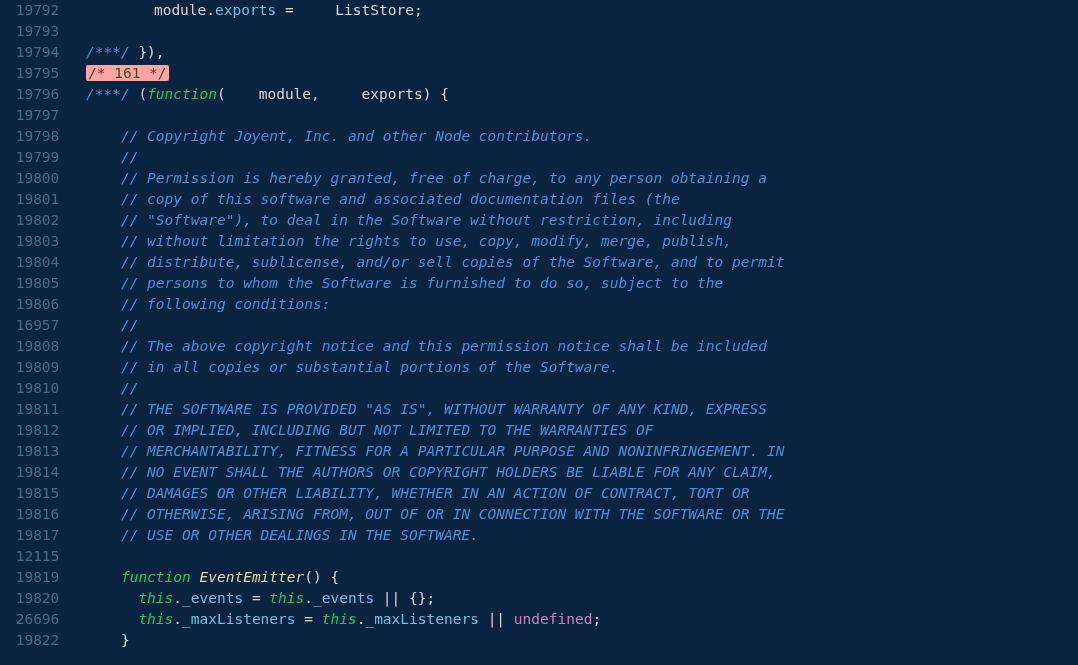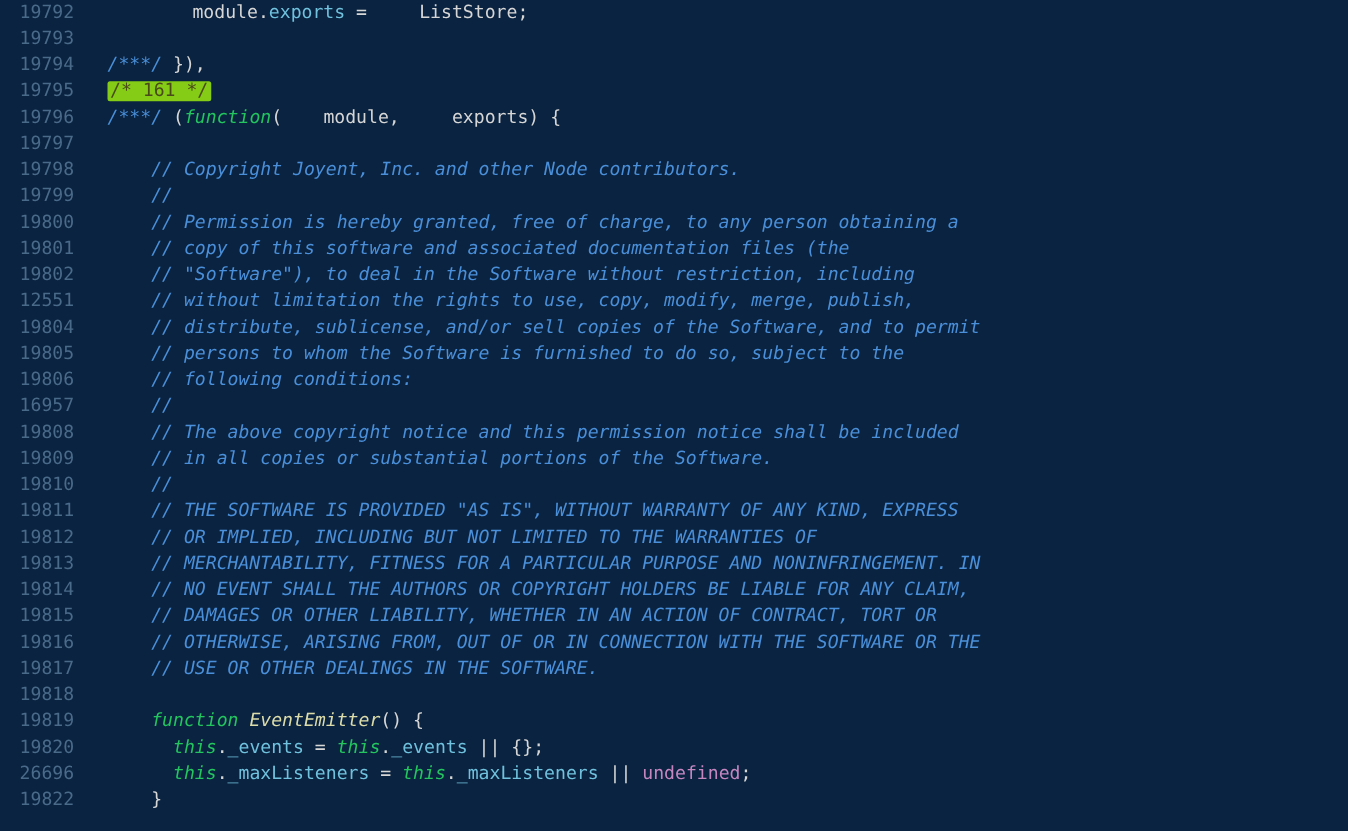--- a/index.html
+++ b/index.html
@@ -38,21 +38,21 @@
     height: 21px;
   }
   .c-comment  { color: #4a8fd9; font-style: italic; }
   .c-keyword  { color: #22c55e; font-style: italic; }
   .c-ident    { color: #d6d6d6; padding-left: 33px; }
   .c-prop     { color: #6fc1dd; }
   .c-punct    { color: #d6d6d6; }
   .c-const    { color: #c586c0; }
   .c-func     { color: #dcdcaa; font-style: italic; }
   .hl {
-    background: #84cc16;
+    background: #fca5a5;
     color: #4a4a1a;
     font-style: normal;
     border-radius: 2px;
     padding: 0 2px;
   }
 </style>
 </head>
 <body>
 
 <div class="editor">
@@ -61,35 +61,35 @@
       <div class="ln">19793</div>
       <div class="ln">19794</div>
       <div class="ln">19795</div>
       <div class="ln">19796</div>
       <div class="ln">19797</div>
       <div class="ln">19798</div>
       <div class="ln">19799</div>
       <div class="ln">19800</div>
       <div class="ln">19801</div>
       <div class="ln">19802</div>
-      <div class="ln">12551</div>
+      <div class="ln">19803</div>
       <div class="ln">19804</div>
       <div class="ln">19805</div>
       <div class="ln">19806</div>
       <div class="ln">16957</div>
       <div class="ln">19808</div>
       <div class="ln">19809</div>
       <div class="ln">19810</div>
       <div class="ln">19811</div>
       <div class="ln">19812</div>
       <div class="ln">19813</div>
       <div class="ln">19814</div>
       <div class="ln">19815</div>
       <div class="ln">19816</div>
       <div class="ln">19817</div>
-      <div class="ln">19818</div>
+      <div class="ln">12115</div>
       <div class="ln">19819</div>
       <div class="ln">19820</div>
       <div class="ln">26696</div>
       <div class="ln">19822</div>
     </div>
   <div class="code" id="code"><div class="row">    <span class="c-ident">module</span><span class="c-punct">.</span><span class="c-prop">exports</span><span class="c-punct"> = </span><span class="c-ident">ListStore</span><span class="c-punct">;</span></div><div class="row"></div><div class="row"><span class="c-comment">/***/</span><span class="c-punct"> }),</span></div><div class="row"><span class="hl">/* 161 */</span></div><div class="row"><span class="c-comment">/***/</span><span class="c-punct"> (</span><span class="c-keyword">function</span><span class="c-punct">(</span><span class="c-ident">module</span><span class="c-punct">, </span><span class="c-ident">exports</span><span class="c-punct">) {</span></div><div class="row"></div><div class="row">    <span class="c-comment">// Copyright Joyent, Inc. and other Node contributors.</span></div><div class="row">    <span class="c-comment">//</span></div><div class="row">    <span class="c-comment">// Permission is hereby granted, free of charge, to any person obtaining a</span></div><div class="row">    <span class="c-comment">// copy of this software and associated documentation files (the</span></div><div class="row">    <span class="c-comment">// "Software"), to deal in the Software without restriction, including</span></div><div class="row">    <span class="c-comment">// without limitation the rights to use, copy, modify, merge, publish,</span></div><div class="row">    <span class="c-comment">// distribute, sublicense, and/or sell copies of the Software, and to permit</span></div><div class="row">    <span class="c-comment">// persons to whom the Software is furnished to do so, subject to the</span></div><div class="row">    <span class="c-comment">// following conditions:</span></div><div class="row">    <span class="c-comment">//</span></div><div class="row">    <span class="c-comment">// The above copyright notice and this permission notice shall be included</span></div><div class="row">    <span class="c-comment">// in all copies or substantial portions of the Software.</span></div><div class="row">    <span class="c-comment">//</span></div><div class="row">    <span class="c-comment">// THE SOFTWARE IS PROVIDED "AS IS", WITHOUT WARRANTY OF ANY KIND, EXPRESS</span></div><div class="row">    <span class="c-comment">// OR IMPLIED, INCLUDING BUT NOT LIMITED TO THE WARRANTIES OF</span></div><div class="row">    <span class="c-comment">// MERCHANTABILITY, FITNESS FOR A PARTICULAR PURPOSE AND NONINFRINGEMENT. IN</span></div><div class="row">    <span class="c-comment">// NO EVENT SHALL THE AUTHORS OR COPYRIGHT HOLDERS BE LIABLE FOR ANY CLAIM,</span></div><div class="row">    <span class="c-comment">// DAMAGES OR OTHER LIABILITY, WHETHER IN AN ACTION OF CONTRACT, TORT OR</span></div><div class="row">    <span class="c-comment">// OTHERWISE, ARISING FROM, OUT OF OR IN CONNECTION WITH THE SOFTWARE OR THE</span></div><div class="row">    <span class="c-comment">// USE OR OTHER DEALINGS IN THE SOFTWARE.</span></div><div class="row"></div><div class="row">    <span class="c-keyword">function</span><span class="c-punct"> </span><span class="c-func">EventEmitter</span><span class="c-punct">() {</span></div><div class="row">      <span class="c-keyword">this</span><span class="c-punct">.</span><span class="c-prop">_events</span><span class="c-punct"> = </span><span class="c-keyword">this</span><span class="c-punct">.</span><span class="c-prop">_events</span><span class="c-punct"> || {};</span></div><div class="row">      <span class="c-keyword">this</span><span class="c-punct">.</span><span class="c-prop">_maxListeners</span><span class="c-punct"> = </span><span class="c-keyword">this</span><span class="c-punct">.</span><span class="c-prop">_maxListeners</span><span class="c-punct"> || </span><span class="c-const">undefined</span><span class="c-punct">;</span></div><div class="row">    <span class="c-punct">}</span></div></div>
 </div>
 
 </body></html>

